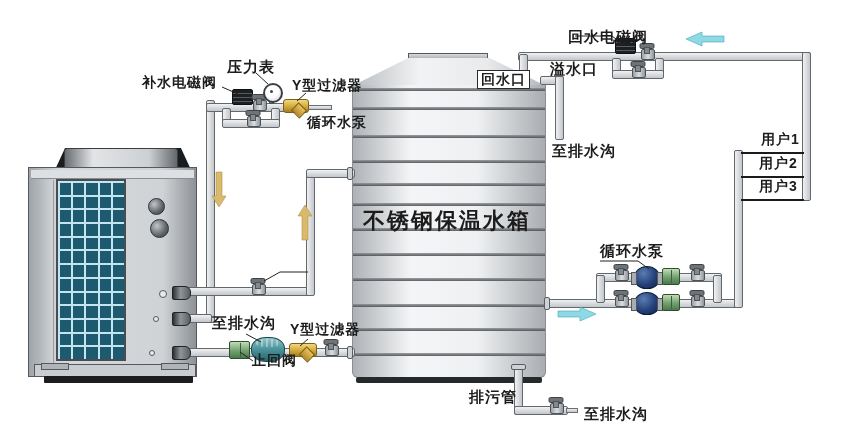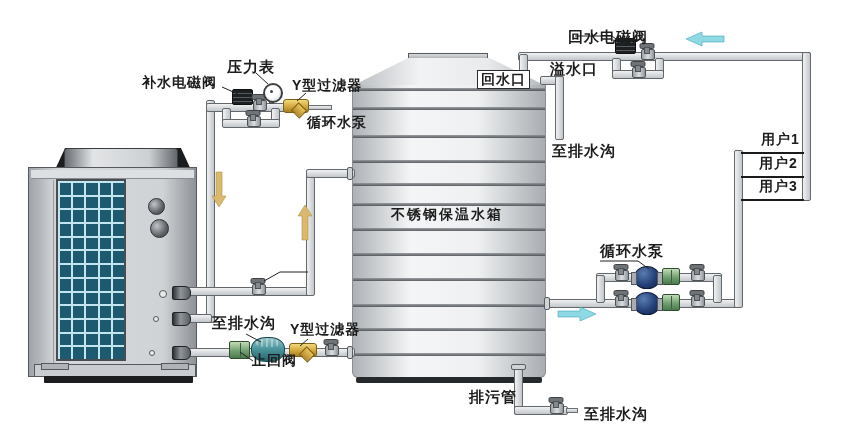--- a/index.html
+++ b/index.html
@@ -245,21 +245,21 @@
   <div class="lbl f15" style="left:227px;top:58px;">压力表</div>
   <div class="lbl f14" style="left:292px;top:77px;">Y型过滤器</div>
   <div class="lbl f14" style="left:307px;top:114px;">循环水泵</div>
   <div class="lbl f15" style="left:568px;top:20px;margin-top:8px;">回水电磁阀</div>
   <div class="lbl f14 boxed" style="left:477px;top:70px;">回水口</div>
   <div class="lbl f15" style="left:550px;top:60px;">溢水口</div>
   <div class="lbl f15" style="left:552px;top:142px;">至排水沟</div>
   <div class="lbl f14" style="left:761px;top:131px;">用户1</div>
   <div class="lbl f14" style="left:759px;top:155px;">用户2</div>
   <div class="lbl f14" style="left:759px;top:178px;">用户3</div>
-  <div class="lbl" style="left:352px;top:206px;width:190px;text-align:center;font-size:14px;letter-spacing:2px;">不锈钢保温水箱</div>
+  <div class="lbl" style="left:352px;top:206px;width:190px;text-align:center;font-size:22px;letter-spacing:2px;">不锈钢保温水箱</div>
   <div class="lbl f15" style="left:600px;top:242px;">循环水泵</div>
   <div class="lbl f15" style="left:212px;top:314px;">至排水沟</div>
   <div class="lbl f14" style="left:290px;top:321px;">Y型过滤器</div>
   <div class="lbl f14" style="left:252px;top:352px;">止回阀</div>
   <div class="lbl f15" style="left:469px;top:388px;font-family:Liberation Mono, monospace;">排污管</div>
   <div class="lbl f15" style="left:584px;top:405px;">至排水沟</div>
 
 </div>
 
 </body></html>

